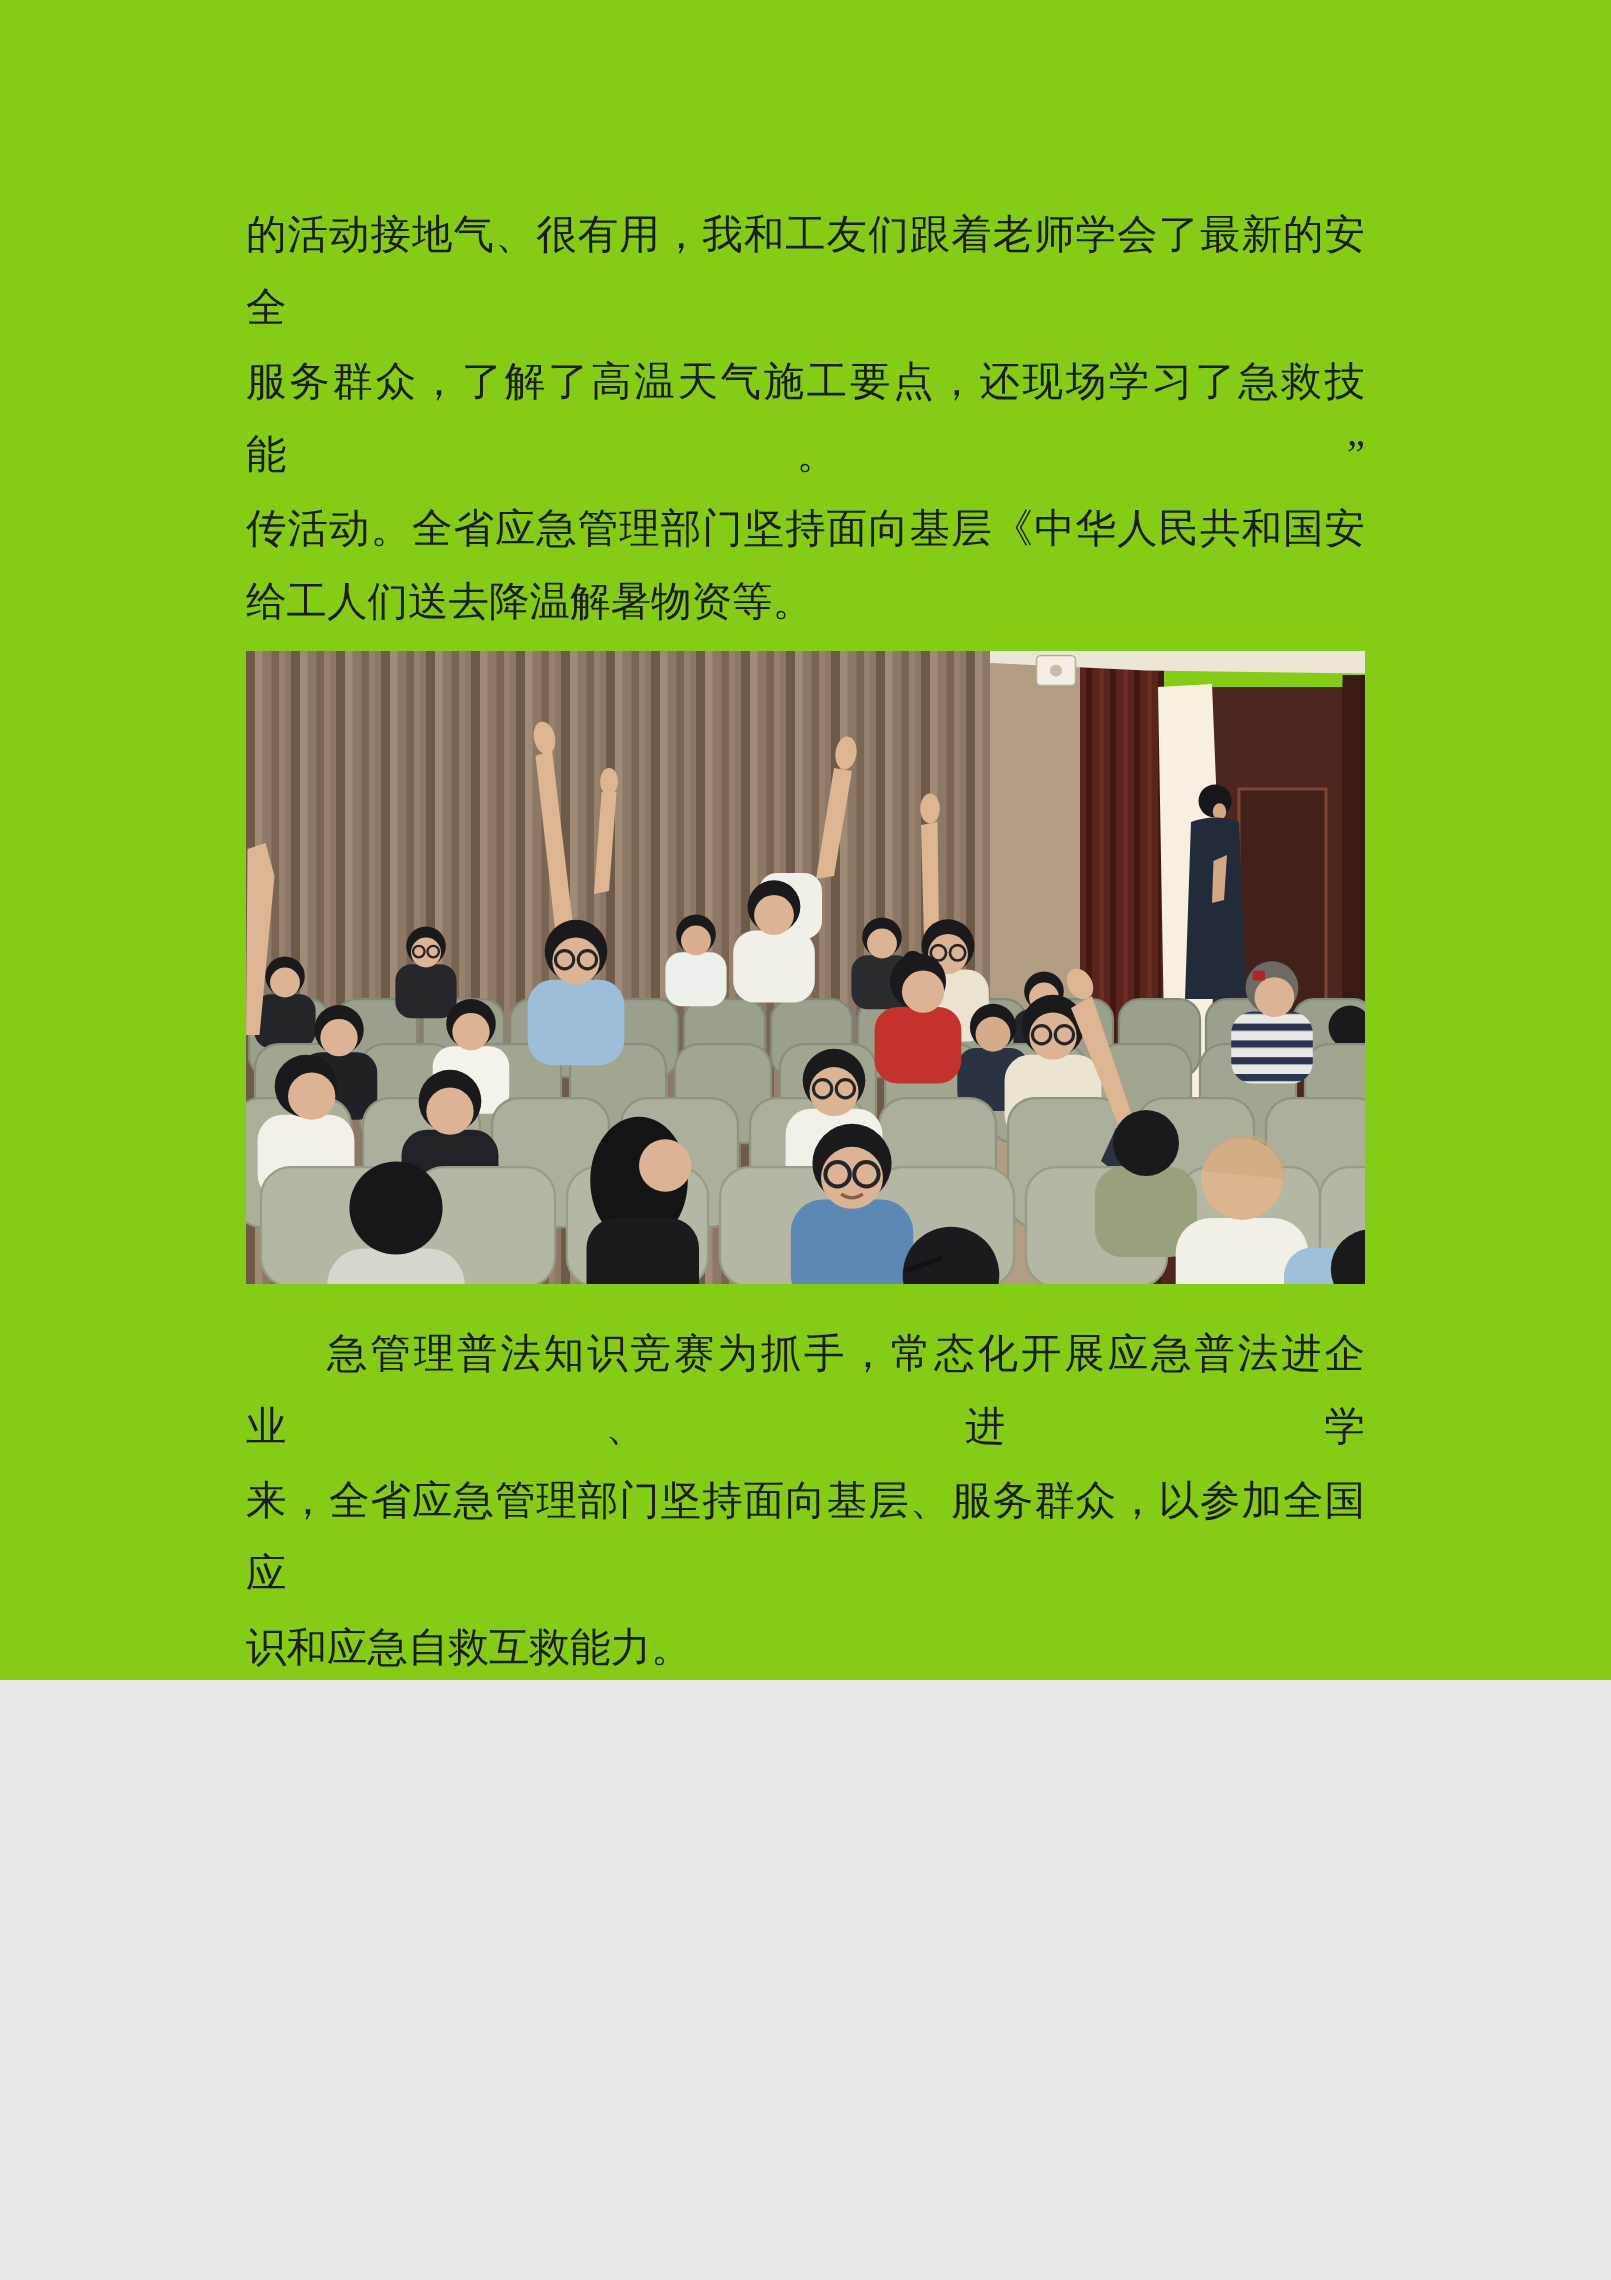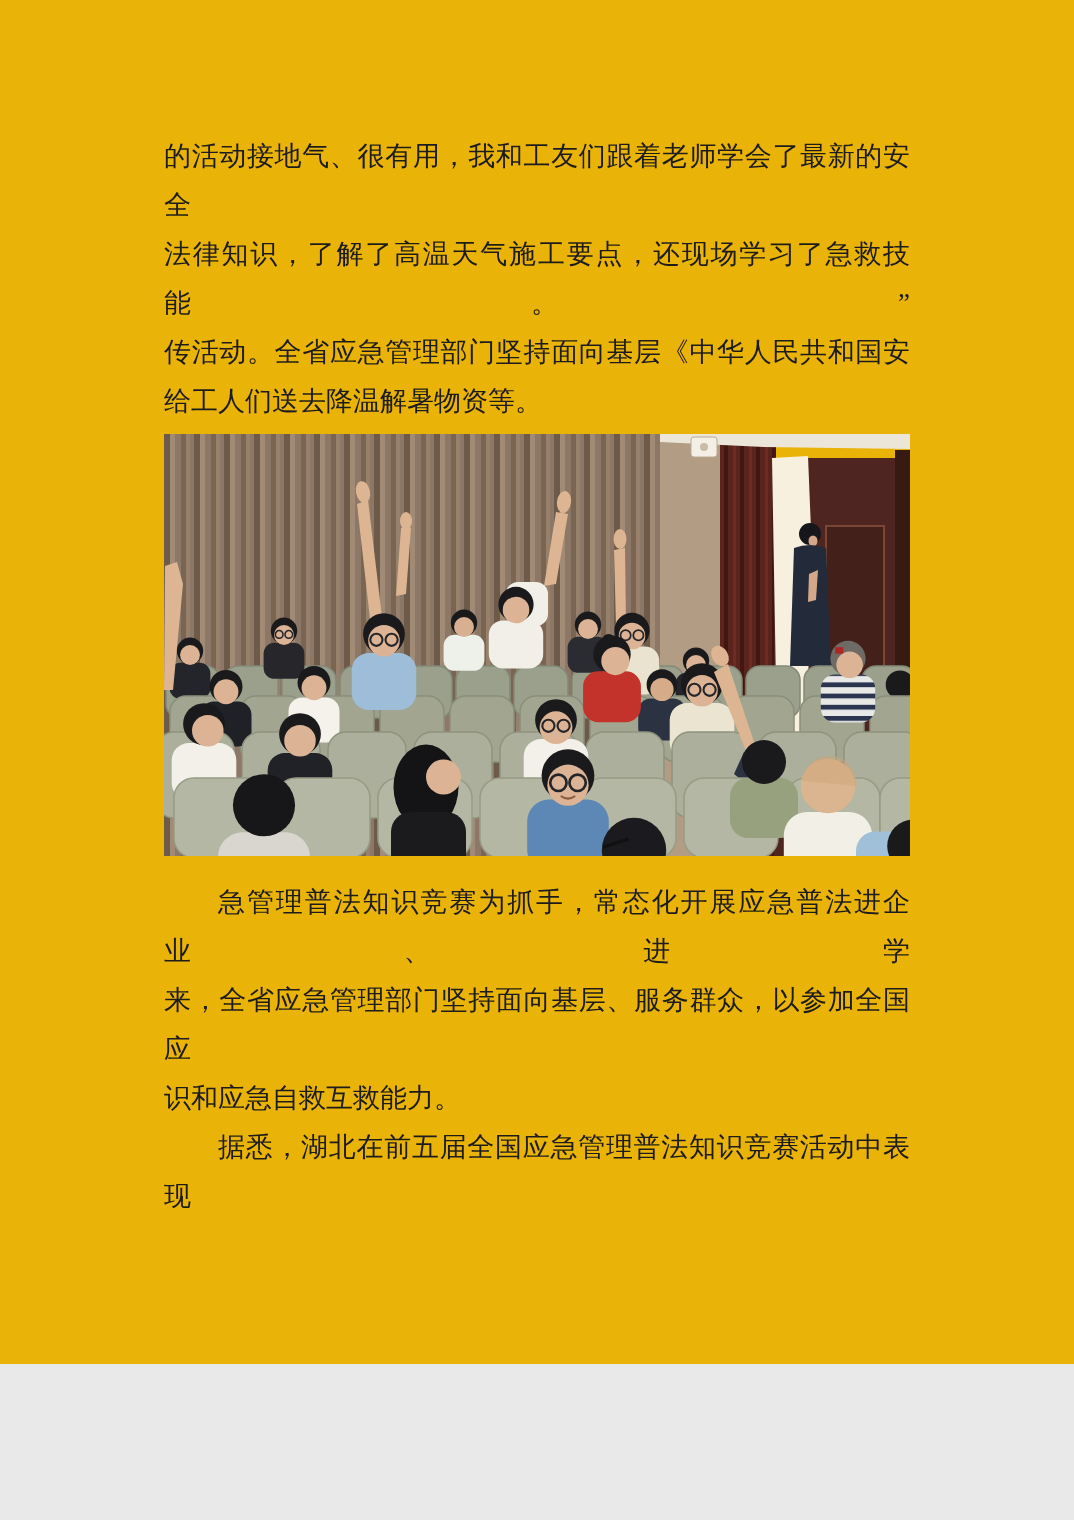--- a/index.html
+++ b/index.html
@@ -1,20 +1,20 @@
 <!DOCTYPE html>
 <html><head>
 <meta charset="utf-8">
 <style>
   html,body { margin:0; padding:0; background:#e9e9e9; }
   .page {
     position:relative;
-    width:1074px; height:1364px;
+    width:1074px; height:1120px;
     margin:0 auto;
-    background:#eab308;
+    background:#84cc16;
     font-family:"Liberation Serif","DejaVu Serif",serif;
     color:#1c1c1c;
     overflow:hidden;
   }
   .content { position:absolute; left:164px; top:132px; width:746px; }
   .para { font-size:27px; }
   .para .line {
     line-height:49px;
     text-align:justify;
     text-align-last:justify;
@@ -30,21 +30,21 @@
   }
 </style>
 </head>
 <body>
 
 <div class="page">
   <main class="content">
 
     <section class="para">
         <div class="line">的活动接地气、很有用，我和工友们跟着老师学会了最新的安全</div>
-        <div class="line">法律知识，了解了高温天气施工要点，还现场学习了急救技能。”</div>
+        <div class="line">服务群众，了解了高温天气施工要点，还现场学习了急救技能。”</div>
         <div class="line">传活动。全省应急管理部门坚持面向基层《中华人民共和国安</div>
         <div class="line last">给工人们送去降温解暑物资等。</div>
       </section>
 
     <figure class="photo-figure">
       <svg viewBox="0 0 746 422" width="746" height="422" xmlns="http://www.w3.org/2000/svg">
         <defs>
           <pattern id="pleat" width="30" height="422" patternUnits="userSpaceOnUse">
             <rect width="30" height="422" fill="#8d7766"></rect>
             <rect x="0" width="6" height="422" fill="#6e5a49"></rect>

